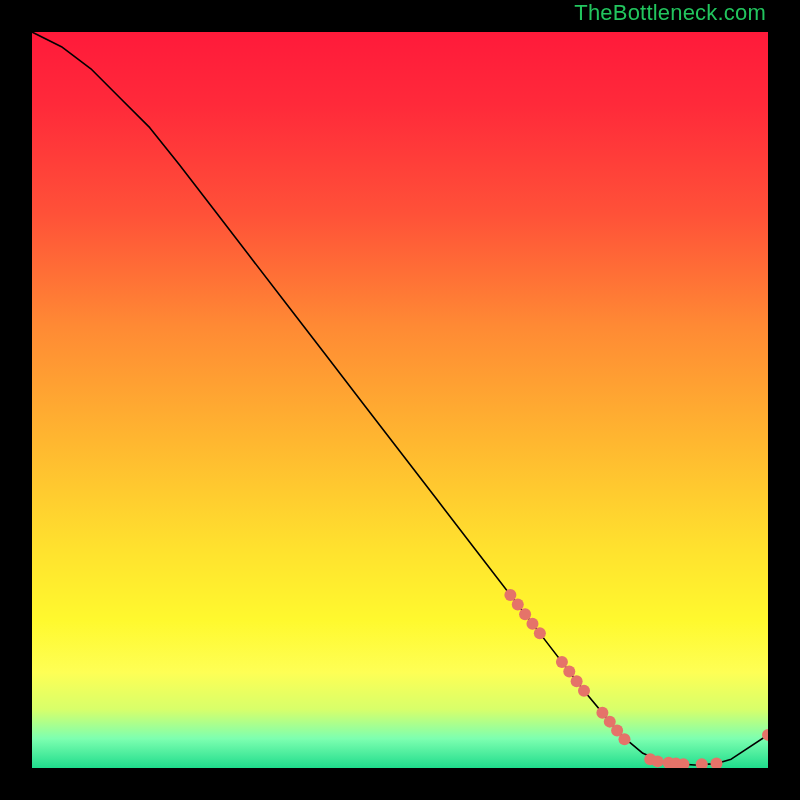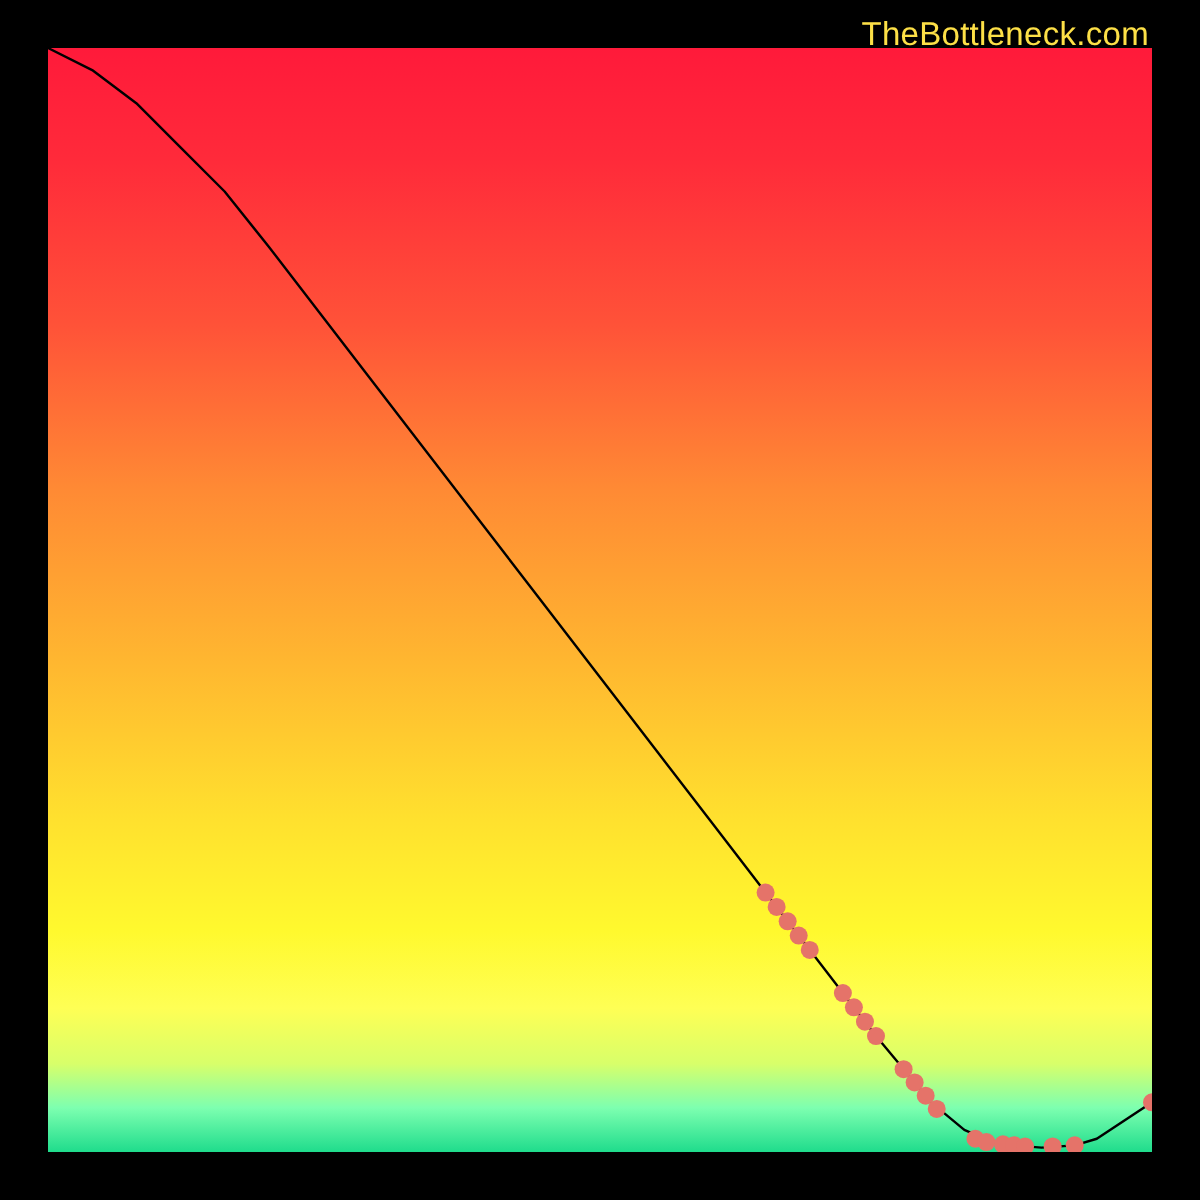--- a/index.html
+++ b/index.html
@@ -41,23 +41,23 @@
       #1fdc8c 100%);
   }
   .chart-svg {
     position: absolute;
     inset: 0;
     width: 100%;
     height: 100%;
   }
   .attribution {
     position: absolute;
-    top: 10px;
+    top: 0;
     right: 34px;
-    color: #fde047;
+    color: #22c55e;
     font-size: 22px;
     letter-spacing: 0.2px;
   }
 </style>
 </head>
 <body>
 
 <div class="stage">
 
   <div class="attribution">TheBottleneck.com</div>

